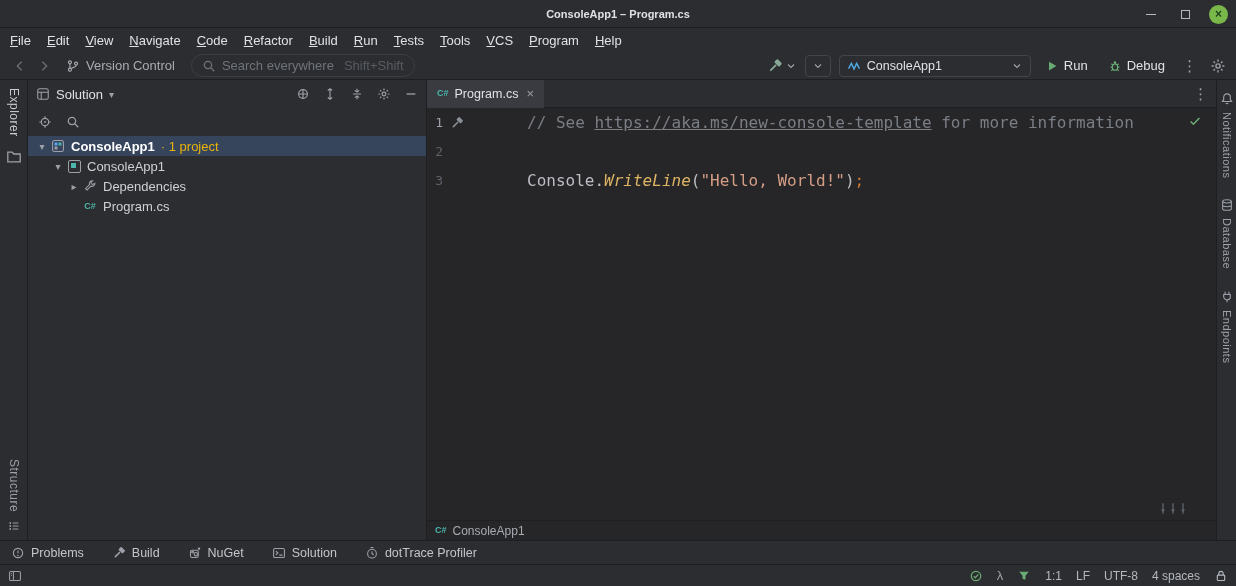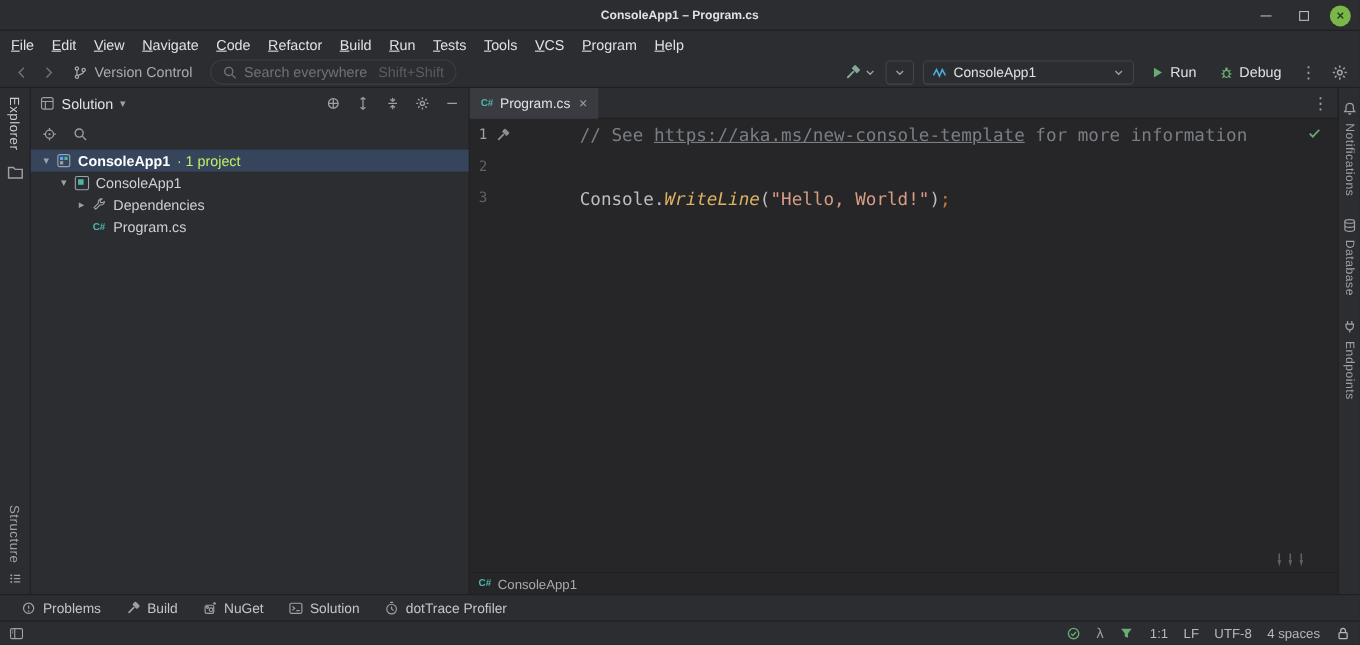--- a/index.html
+++ b/index.html
@@ -73,21 +73,21 @@
   .view-sel .chev-txt { font-size:10px; color:#9da0a8; }
   .pp-header-icons { margin-left:auto; display:flex; align-items:center; gap:13px; color:#9da0a8; }
   .pp-toolbar { height:28px; display:flex; align-items:center; gap:14px; padding:0 10px; color:#9da0a8; }
   .tree { position:absolute; top:56px; left:0; right:0; bottom:0; font-size:13px; }
   .trow { height:20px; display:flex; align-items:center; }
   .trow.selected { background:var(--selection,#36455c); }
   .t-chev { width:16px; text-align:center; color:#9da0a8; font-size:10px; flex:none; }
   .t-icon { width:16px; height:16px; margin:0 5px 0 0; flex:none; display:flex; align-items:center; justify-content:center; color:#9da0a8; }
   .t-label { color:#ced0d6; white-space:nowrap; }
   .t-label.bold { font-weight:700; color:#ffffff; }
-  .t-suffix { color:#bef264; margin-left:6px; }
+  .t-suffix { color:#eab308; margin-left:6px; }
   .pad0 { padding-left:6px; }  .pad1 { padding-left:22px; }  .pad2 { padding-left:38px; }
   .cs-ic { font-size:9px; font-weight:700; color:var(--teal,#4db6ac); line-height:1; }
   .proj-ic { width:13px; height:13px; border:1.4px solid #9da0a8; border-radius:2px; position:relative; display:block; }
   .proj-ic::after { content:""; position:absolute; left:2px; top:2px; width:5px; height:5px; background:var(--teal,#4db6ac); }
 
   
   .editor { position:absolute; left:427px; right:20px; top:0; bottom:0; background:var(--editor,#262628); }
   .tabbar { height:28px; background:var(--panel,#2b2d30); border-bottom:1px solid var(--border,#1e1f22);
     display:flex; align-items:center; }
   .tab { height:28px; display:flex; align-items:center; gap:6px; padding:0 10px; background:#393b40; font-size:12.5px; }
@@ -106,21 +106,21 @@
   .c-method { color:var(--method,#ddb364); font-style:italic; }
   .c-string { color:var(--string,#d69d85); }
   .c-semi { color:#cc7832; }
   .inspect-ok { position:absolute; top:6px; right:14px; }
   .pens { position:absolute; right:24px; bottom:4px; color:#5d6168; }
   .breadcrumbs { position:absolute; left:0; right:0; bottom:0; height:20px; border-top:1px solid var(--border,#1e1f22);
     display:flex; align-items:center; gap:6px; padding:0 8px; font-size:12px; color:#a8abb2; background:var(--editor,#262628); }
 
   
   .bottombar { position:absolute; left:0; right:0; bottom:22px; height:24px; border-top:1px solid var(--border,#1e1f22);
-    display:flex; align-items:center; gap:4px; padding:0 10px; background:var(--panel,#2b2d30); }
+    display:flex; align-items:center; gap:10px; padding:0 2px; background:var(--panel,#2b2d30); }
   .bb-item { display:flex; align-items:center; gap:6px; padding:2px 9px; border-radius:4px; color:#c2c5cb; font-size:12.5px; }
   .bb-item .bicon { color:#9da0a8; display:flex; }
 
   
   .statusbar { position:absolute; left:0; right:0; bottom:0; height:22px; border-top:1px solid var(--border,#1e1f22);
     display:flex; align-items:center; padding:0 8px; background:var(--panel,#2b2d30); color:#b4b8bf; font-size:12px; }
   .sb-left { display:flex; align-items:center; color:#9da0a8; }
   .sb-right { margin-left:auto; display:flex; align-items:center; gap:14px; }
   .sb-item { display:flex; align-items:center; white-space:nowrap; }
   .lambda { font-size:13px; color:#9da0a8; }

